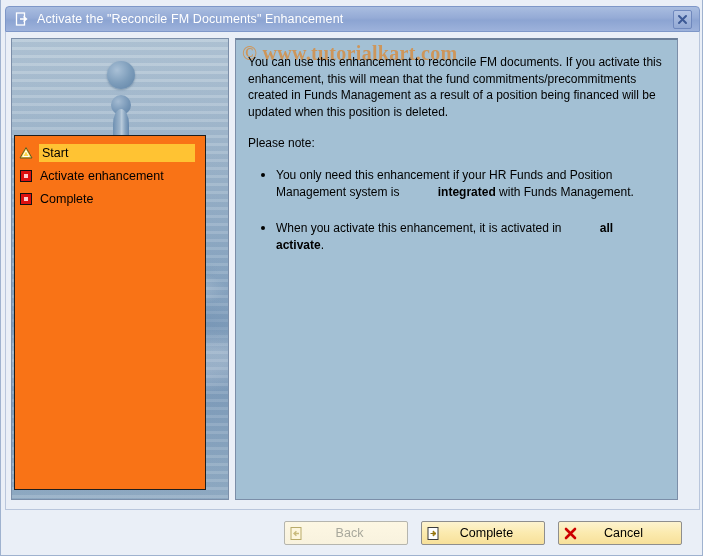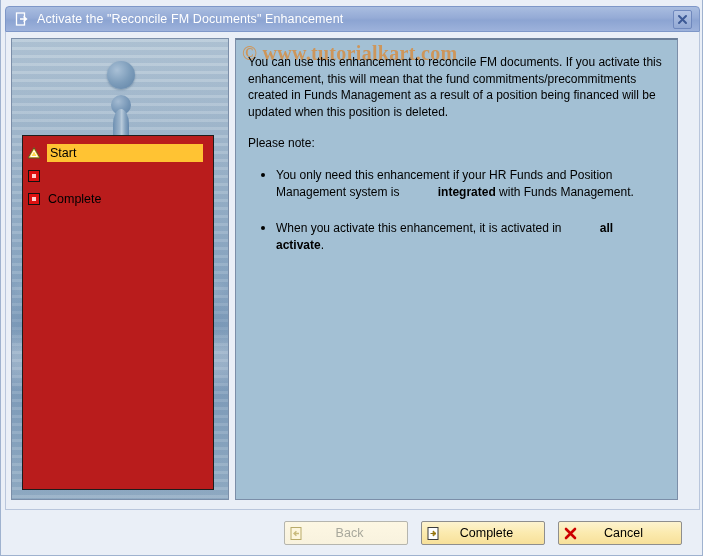--- a/index.html
+++ b/index.html
@@ -133,25 +133,25 @@
     left: 92px; top: 142px;
     width: 34px; height: 26px;
     border-radius: 50%;
     background: radial-gradient(ellipse at 50% 36%, #9db6cd 0%, #7594b5 60%, #5d80a5 100%);
     filter: blur(0.4px);
   }
 
   
   #nav-list {
     position: absolute;
-    left: 10px; top: 96px;
+    left: 2px; top: 96px;
     width: 192px;
     height: 355px;
     box-sizing: border-box;
-    background: #b91c1c;
+    background: #f97316;
     border: 1px solid #1d1d1d;
     padding: 5px 0 0 0;
   }
   .nav-item {
     display: flex;
     align-items: center;
     height: 23px;
     padding-left: 4px;
     box-sizing: border-box;
   }
@@ -301,20 +301,21 @@
           <span class="nav-label">Start</span>
         </div>
 
         <div class="nav-item">
           <span class="nav-icon">
             <svg width="14" height="14" viewBox="0 0 14 14">
               <rect x="1.5" y="1.5" width="11" height="11" fill="#dd1111" stroke="#111111" stroke-width="1"></rect>
               <rect x="5" y="5" width="4" height="4" fill="#ffd0d0"></rect>
             </svg>
           </span>
+          <span class="nav-label">Activate enhancement</span>
         </div>
 
         <div class="nav-item">
           <span class="nav-icon">
             <svg width="14" height="14" viewBox="0 0 14 14">
               <rect x="1.5" y="1.5" width="11" height="11" fill="#dd1111" stroke="#111111" stroke-width="1"></rect>
               <rect x="5" y="5" width="4" height="4" fill="#ffd0d0"></rect>
             </svg>
           </span>
           <span class="nav-label">Complete</span>

